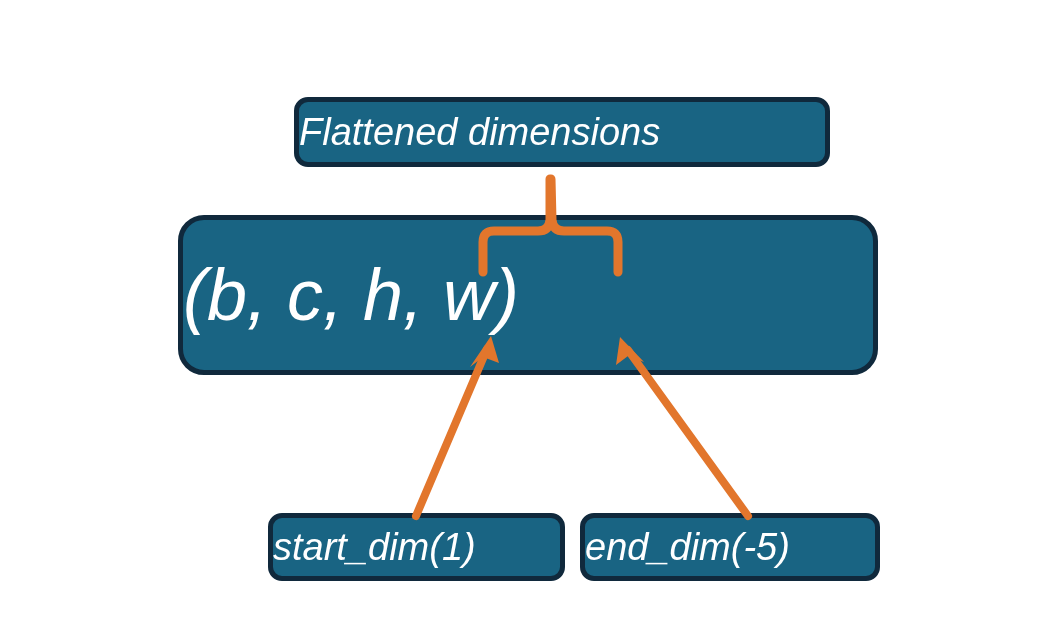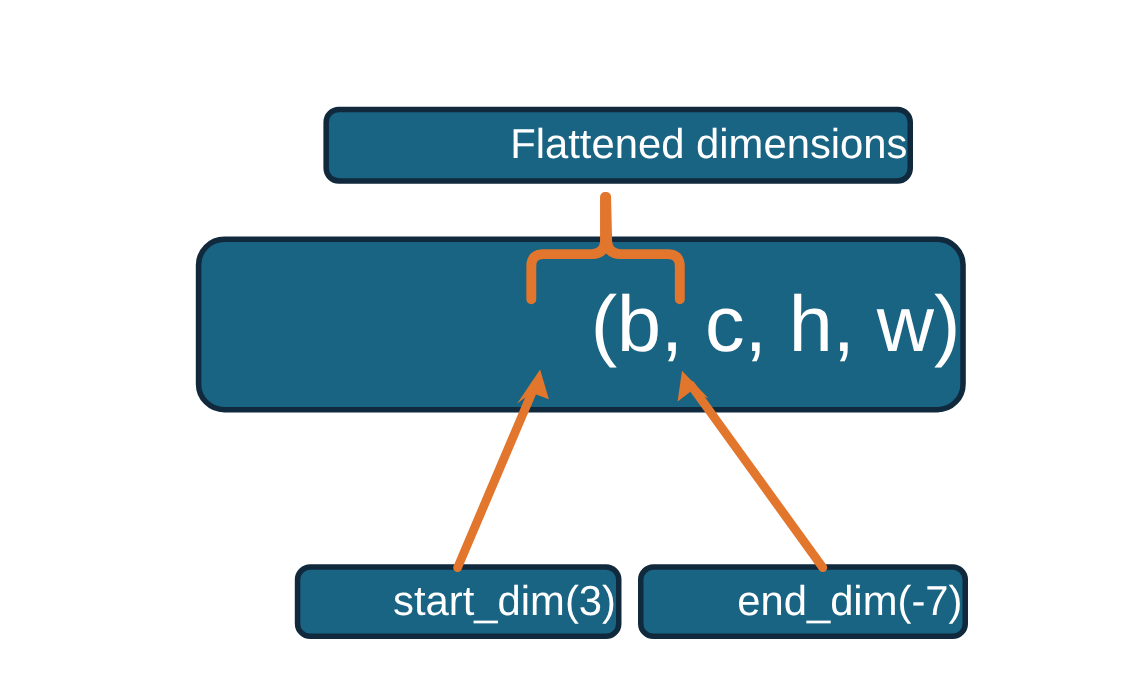--- a/index.html
+++ b/index.html
@@ -16,25 +16,26 @@
     font-family: "Liberation Sans", sans-serif;
   }
   .node {
     position: absolute;
     box-sizing: border-box;
     background: #196483;
     border: 5px solid #10293c;
     border-radius: 16px;
     display: flex;
     align-items: center;
-    justify-content: flex-end;
+    justify-content: flex-start;
     color: #ffffff;
     text-align: center;
     line-height: 1;
     z-index: 2;
+    font-style: italic;
   }
   #node-flattened {
     left: 294px;
     top: 97px;
     width: 536px;
     height: 70px;
     font-size: 38px;
     border-radius: 14px;
   }
   #node-shape {
@@ -91,25 +92,25 @@
 
   <div class="node" id="node-flattened">
     <span class="node-label">Flattened dimensions</span>
   </div>
 
   <div class="node" id="node-shape">
     <span class="node-label">(b, c, h, w)</span>
   </div>
 
   <div class="node" id="node-start-dim">
-    <span class="node-label">start_dim(3)</span>
+    <span class="node-label">start_dim(1)</span>
   </div>
 
   <div class="node" id="node-end-dim">
-    <span class="node-label">end_dim(-7)</span>
+    <span class="node-label">end_dim(-5)</span>
   </div>
 
   <svg id="overlay-brace" viewBox="0 0 1038 632">
     <path d="M 483 272
              L 483 242
              Q 483 231 494 231
              L 538 231
              Q 549 231 550 220
              L 550 179
              L 551 179

